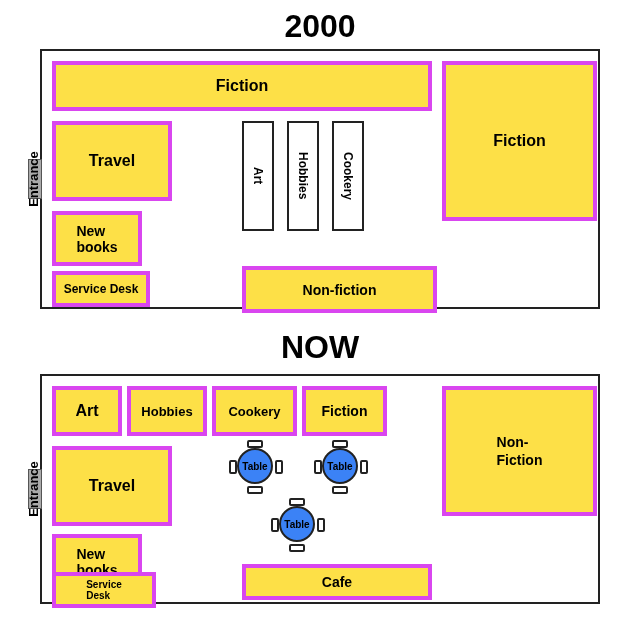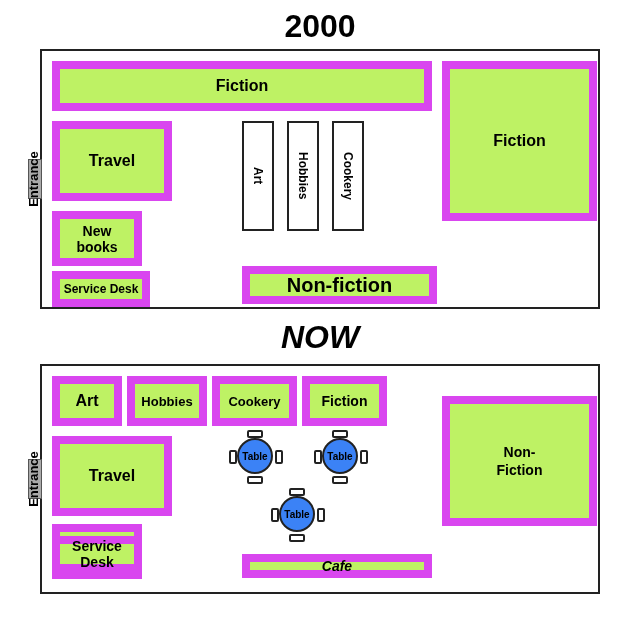--- a/index.html
+++ b/index.html
@@ -25,26 +25,26 @@
       position: relative;
       border: 2px solid #222;
       background: #fff;
     }
 
     .fp-top { width: 560px; height: 260px; margin: 0 auto; }
     .fp-bottom { width: 560px; height: 230px; margin: 0 auto; }
 
     .room {
       position: absolute;
-      border: 8px solid #d946ef;
-      background: #bef264;
+      border: 4px solid #d946ef;
+      background: #fde047;
       display: flex;
       align-items: center;
       justify-content: center;
-      text-align: center;
+      text-align: left;
       font-size: 14px;
       font-weight: bold;
     }
 
     .entrance-label {
       position: absolute;
       left: -36px;
       top: 50%;
       transform: translateY(-50%) rotate(-90deg);
       font-size: 13px;
@@ -90,21 +90,21 @@
       justify-content: center;
       font-size: 10px;
       font-weight: bold;
     }
     .chair {
       position: absolute;
       border: 2px solid #222;
       background: #fff;
     }
 
-    .now-title { margin-top: 10px; font-style: italic; }
+    .now-title { margin-top: 20px; }
   </style>
 </head>
 <body>
 
 <div class="section-title">2000</div>
 
 <div class="floorplan fp-top" style="position:relative; margin-left:40px;">
   <div class="entrance-block"></div>
   <div class="entrance-label">Entrance</div>
 
@@ -121,44 +121,44 @@
     <span class="shelf-vertical">Hobbies</span>
   </div>
   <div class="shelf" style="left:290px;top:70px;width:32px;height:110px;">
     <span class="shelf-vertical">Cookery</span>
   </div>
 
   <div class="room" style="left:10px;top:160px;width:90px;height:55px;font-size:14px;">New<br>books</div>
 
   <div class="room" style="left:10px;top:220px;width:98px;height:36px;font-size:12px;">Service Desk</div>
 
-  <div class="room" style="left:200px;top:215px;width:195px;height:38px;font-size:20px;">Non-fiction</div>
+  <div class="room" style="left:200px;top:215px;width:195px;height:47px;font-size:14px;">Non-fiction</div>
 
 </div>
 
 <div class="section-title now-title">NOW</div>
 
 <div class="floorplan fp-bottom" style="position:relative; margin-left:40px; margin-top:4px;">
   <div class="entrance-block"></div>
   <div class="entrance-label">Entrance</div>
 
   <div class="room" style="left:10px;top:10px;width:70px;height:50px;font-size:16px;">Art</div>
   <div class="room" style="left:85px;top:10px;width:80px;height:50px;font-size:13px;">Hobbies</div>
   <div class="room" style="left:170px;top:10px;width:85px;height:50px;font-size:13px;">Cookery</div>
   <div class="room" style="left:260px;top:10px;width:85px;height:50px;font-size:14px;">Fiction</div>
 
-  <div class="room" style="left:400px;top:10px;width:155px;height:130px;font-size:14px;line-height:1.3;margin-top:20px;">Non-<br>Fiction</div>
+  <div class="room" style="left:400px;top:10px;width:155px;height:130px;font-size:14px;line-height:1.3;">Non-<br>Fiction</div>
 
   <div class="room" style="left:10px;top:70px;width:120px;height:80px;font-size:16px;">Travel</div>
 
   <div class="room" style="left:10px;top:158px;width:90px;height:55px;font-size:14px;">New<br>books</div>
 
-  <div class="room" style="left:10px;top:170px;width:90px;height:36px;font-size:14px;">Service<br>Desk</div>
+  <div class="room" style="left:10px;top:196px;width:104px;height:36px;font-size:10px;">Service<br>Desk</div>
 
-  <div class="room" style="left:200px;top:188px;width:190px;height:24px;font-size:14px;font-style:italic;">Cafe</div>
+  <div class="room" style="left:200px;top:188px;width:190px;height:36px;font-size:14px;">Cafe</div>
 
   <div style="position:absolute;left:195px;top:72px;">
 
     <div class="chair" style="position:absolute;left:10px;top:-8px;width:16px;height:8px;border-radius:2px;"></div>
 
     <div class="chair" style="position:absolute;left:10px;top:38px;width:16px;height:8px;border-radius:2px;"></div>
 
     <div class="chair" style="position:absolute;left:-8px;top:12px;width:8px;height:14px;border-radius:2px;"></div>
 
     <div class="chair" style="position:absolute;left:38px;top:12px;width:8px;height:14px;border-radius:2px;"></div>

